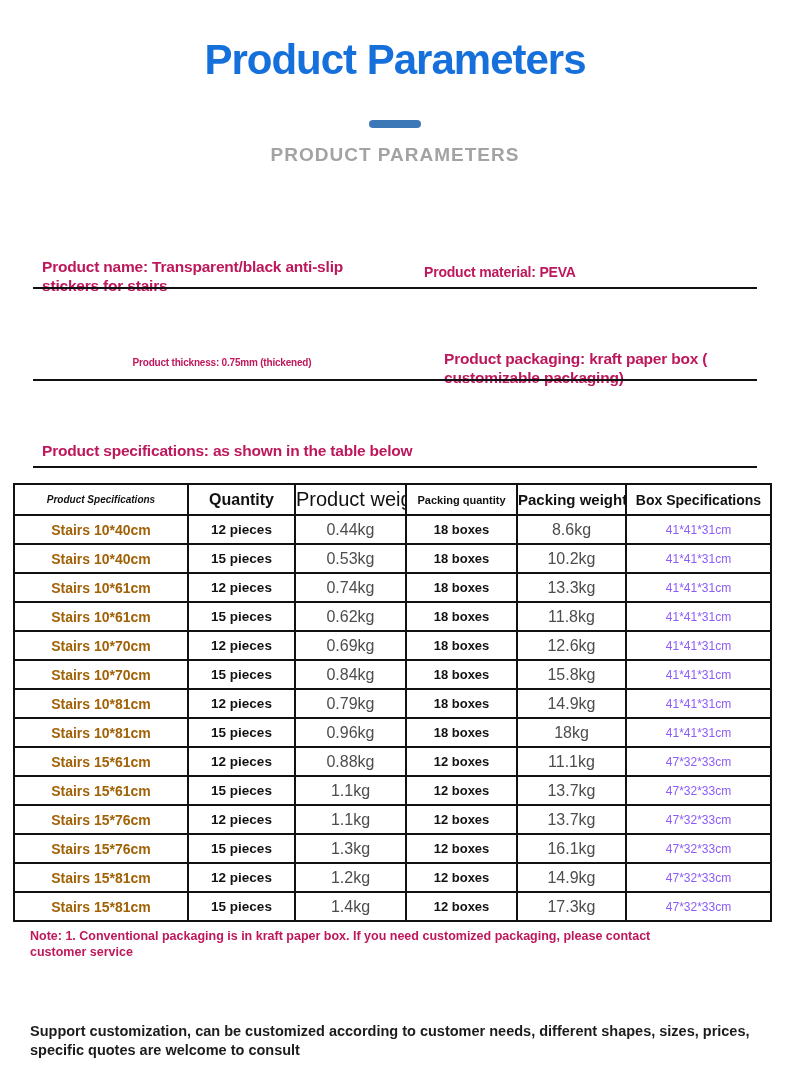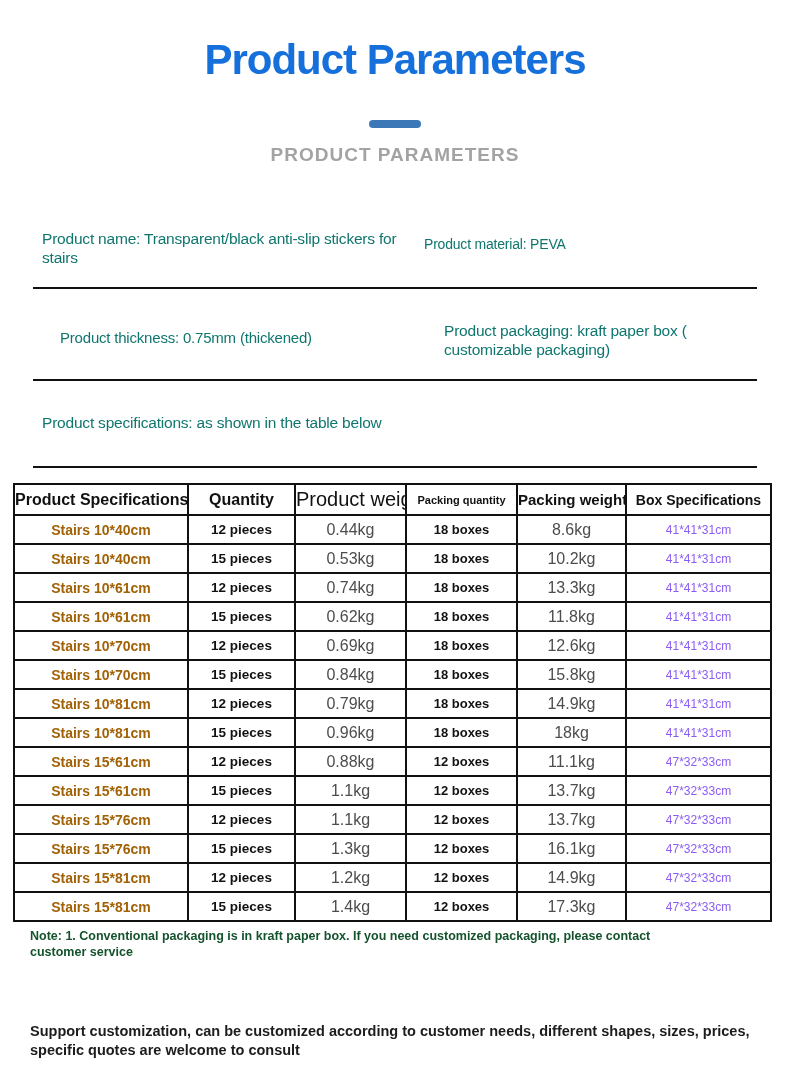--- a/index.html
+++ b/index.html
@@ -32,28 +32,29 @@
     position:absolute;
     top:144px; left:0; width:100%;
     text-align:center;
     font-size:19px;
     font-weight:bold;
     letter-spacing:1px;
     color:#a3a3a3;
   }
   .info-label{
     position:absolute;
-    font-weight:normal;
-    color:#0f766e;
+    font-weight:bold;
+    color:#be185d;
     letter-spacing:-0.2px;
     line-height:1.25;
+    margin-top:28px;
   }
   .name-label{ top:229px; left:42px; width:355px; font-size:15.5px; }
   .material-label{ top:236px; left:424px; width:330px; font-size:14px; }
-  .thickness-label{ top:329px; left:60px; width:360px; font-size:15px; }
+  .thickness-label{ top:329px; left:42px; width:360px; font-size:10px;text-align:center; }
   .packaging-label{ top:321px; left:444px; width:330px; font-size:15.5px; }
   .specs-note{ top:413px; left:42px; width:500px; font-size:15.5px; }
   .divider{
     position:absolute;
     left:33px; width:724px; height:2px;
     background:#111111;
   }
   .divider-1{ top:287px; }
   .divider-2{ top:379px; }
   .divider-3{ top:466px; }
@@ -69,36 +70,36 @@
     text-align:center;
     vertical-align:middle;
     padding:0;
     overflow:hidden;
     white-space:nowrap;
   }
   table.spec th{ height:29px; color:#111; }
   table.spec td{ height:27px; }
   .w0{width:174px;} .w1{width:107px;} .w2{width:111px;}
   .w3{width:111px;} .w4{width:109px;} .w5{width:145px;}
-  .h0{font-size:16px;font-weight:bold;}
+  .h0{font-size:10px;font-weight:bold;font-style:italic;}
   .h1{font-size:16px;font-weight:bold;}
   .h2{font-size:20px;font-weight:normal;}
   .h3{font-size:11px;font-weight:bold;}
   .h4{font-size:15px;font-weight:bold;}
   .h5{font-size:14px;font-weight:bold;}
   td.col0{font-size:14px;font-weight:bold;color:#a16207;}
   td.col1{font-size:13.5px;font-weight:bold;color:#121212;}
   td.col2{font-size:16px;font-weight:normal;color:#4d4d4d;}
   td.col3{font-size:13px;font-weight:bold;color:#121212;}
   td.col4{font-size:16px;font-weight:normal;color:#4d4d4d;margin-left:35px;}
   td.col5{font-size:12px;font-weight:normal;color:#8b5cf6;}
   .note{
     position:absolute;
     font-weight:bold;
-    color:#14532d;
+    color:#be185d;
     line-height:1.3;
   }
   .note-1{ top:928px; left:30px; width:630px; font-size:12.5px; }
   .note-2{ top:967px; left:190px; width:530px; font-size:15.5px; line-height:1.25; }
   .footer-text{
     position:absolute;
     top:1022px; left:30px; width:735px;
     font-size:14.5px;
     font-weight:bold;
     color:#1c1c1c;

